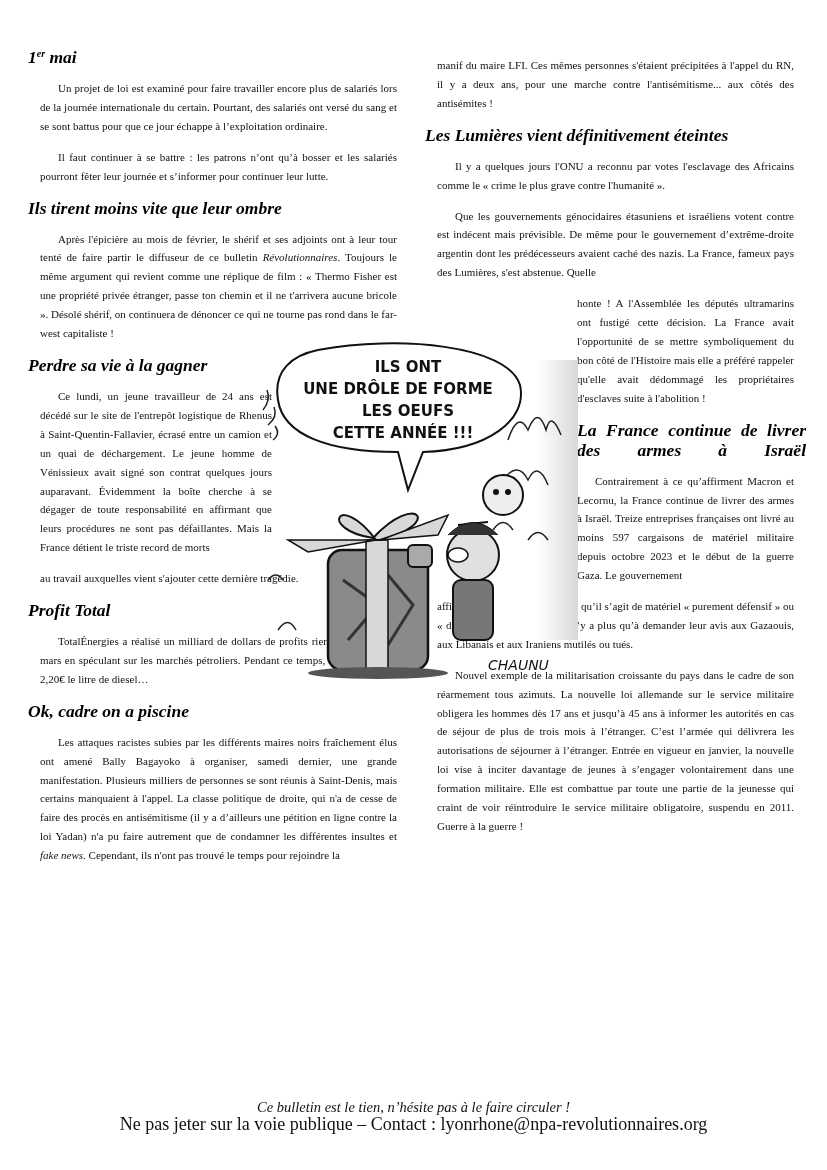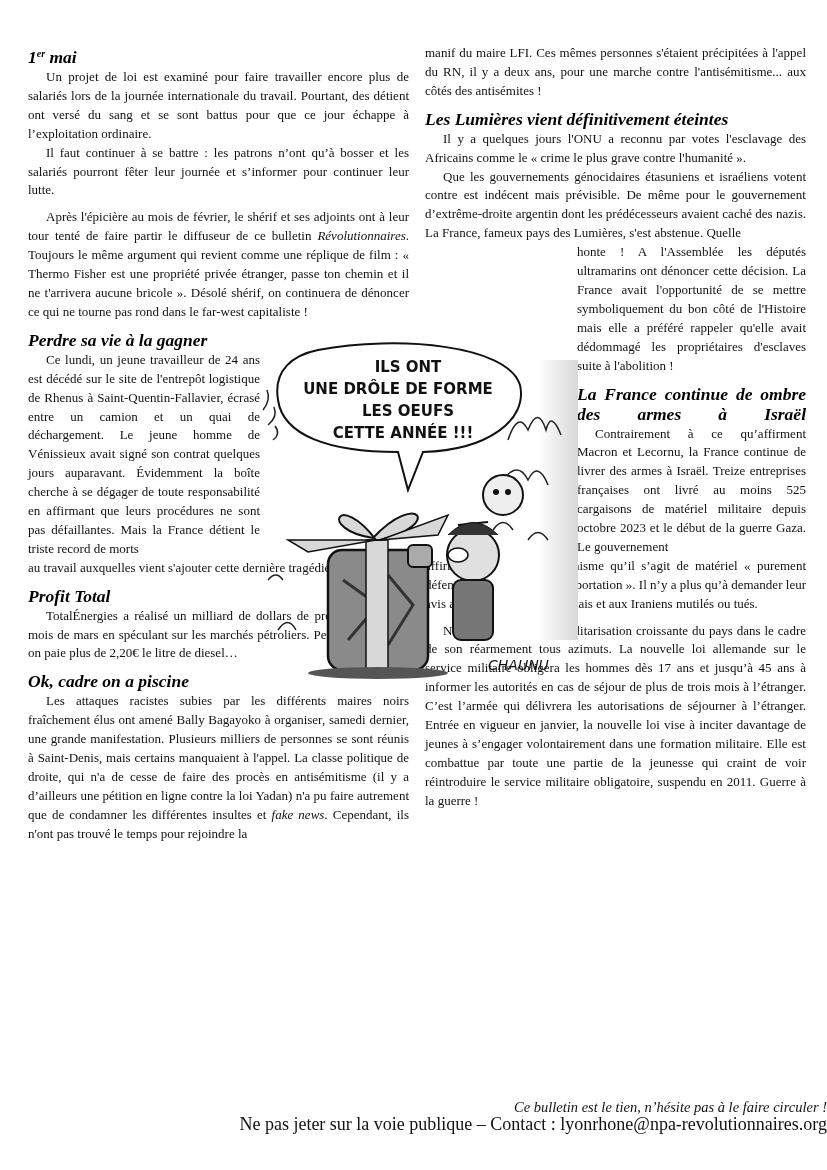--- a/index.html
+++ b/index.html
@@ -5,45 +5,46 @@
   html, body { margin:0; padding:0; background:#ffffff; }
   body { width:827px; height:1170px; position:relative; overflow:hidden;
          font-family:"Liberation Serif", serif; color:#111; }
   .page { position:absolute; left:28px; top:44px; width:771px; }
   .col { position:absolute; top:0; width:381px; }
   .col.left { left:0; }
   .col.right { left:397px; top:0; }
   h2 { font-family:"Liberation Serif", serif; font-style:italic; font-weight:bold;
        font-size:17.5px; line-height:20px; margin:0 0 1px 0; color:#000; }
   h2 sup { font-size:10px; vertical-align:6px; }
-  p { margin:0; font-size:13px; line-height:18.9px; text-align:justify; text-indent:18px; hyphens:none; }
+  p { margin:12px; font-size:11px; line-height:18.9px; text-align:justify; text-indent:18px; hyphens:none; }
   p.noindent { text-indent:0; }
   .section { margin-bottom:8px; }
   em { }
   .narrow { width:232px; }
   .rnarrow { margin-left:152px; }
   .cartoon { position:absolute; left:258px; top:340px; width:320px; height:342px; }
-  .footer { position:absolute; left:0; width:827px; text-align:right; top:1098px; }
+  .footer { position:absolute; left:0; width:827px; text-align:center; top:1098px; }
   .footer .tag { font-style:italic; font-size:14.5px; line-height:18px; }
   .footer .contact { font-size:18px; line-height:16px; }
 </style>
 </head>
 <body>
 
 <div class="page">
 
   <div class="col left">
 
     <div class="section">
       <h2><span>1</span><sup>er</sup><span> mai</span></h2>
-      <p>Un projet de loi est examiné pour faire travailler encore plus de salariés lors de la journée internationale du travail. Pourtant, des détient ont versé du sang et se sont battus pour que ce jour échappe à l’exploitation ordinaire.</p>
+      <p>Un projet de loi est examiné pour faire travailler encore plus de salariés lors de la journée internationale du certain. Pourtant, des salariés ont versé du sang et se sont battus pour que ce jour échappe à l’exploitation ordinaire.</p>
       <p>Il faut continuer à se battre : les patrons n’ont qu’à bosser et les salariés pourront fêter leur journée et s’informer pour continuer leur lutte.</p>
     </div>
 
     <div class="section">
+      <h2>Ils tirent moins vite que leur ombre</h2>
       <p><span>Après l'épicière au mois de février, le shérif et ses adjoints ont à leur tour tenté de faire partir le diffuseur de ce bulletin </span><em>Révolutionnaires</em><span id="shadow-after">. Toujours le même argument qui revient comme une réplique de film : « Thermo Fisher est une propriété privée étranger, passe ton chemin et il ne t'arrivera aucune bricole ». Désolé shérif, on continuera de dénoncer ce qui ne tourne pas rond dans le far-west capitaliste !</span></p>
     </div>
 
     <div class="section">
       <h2>Perdre sa vie à la gagner</h2>
       <p class="narrow">Ce lundi, un jeune travailleur de 24 ans est décédé sur le site de l'entrepôt logistique de Rhenus à Saint-Quentin-Fallavier, écrasé entre un camion et un quai de déchargement. Le jeune homme de Vénissieux avait signé son contrat quelques jours auparavant. Évidemment la boîte cherche à se dégager de toute responsabilité en affirmant que leurs procédures ne sont pas défaillantes. Mais la France détient le triste record de morts</p>
       <p class="noindent">au travail auxquelles vient s'ajouter cette dernière tragédie.</p>
     </div>
 
     <div class="section">
@@ -59,26 +60,26 @@
 
   <div class="col right">
     <div class="section">
       <p class="noindent">manif du maire LFI. Ces mêmes personnes s'étaient précipitées à l'appel du RN, il y a deux ans, pour une marche contre l'antisémitisme... aux côtés des antisémites !</p>
     </div>
 
     <div class="section">
       <h2>Les Lumières vient définitivement éteintes</h2>
       <p>Il y a quelques jours l'ONU a reconnu par votes l'esclavage des Africains comme le « crime le plus grave contre l'humanité ».</p>
       <p>Que les gouvernements génocidaires étasuniens et israéliens votent contre est indécent mais prévisible. De même pour le gouvernement d’extrême-droite argentin dont les prédécesseurs avaient caché des nazis. La France, fameux pays des Lumières, s'est abstenue. Quelle</p>
-      <p class="noindent rnarrow">honte ! A l'Assemblée les députés ultramarins ont dénoncer cette décision. La France avait l'opportunité de se mettre symboliquement du bon côté de l'Histoire mais elle a préféré rappeler qu'elle avait dédommagé les propriétaires d'esclaves suite à l'abolition !</p>
+      <p class="noindent rnarrow">honte ! A l'Assemblée les députés ultramarins ont fustigé cette décision. La France avait l'opportunité de se mettre symboliquement du bon côté de l'Histoire mais elle a préféré rappeler qu'elle avait dédommagé les propriétaires d'esclaves suite à l'abolition !</p>
     </div>
 
     <div class="section">
-      <h2 class="rnarrow" style="text-align:justify;text-align-last:justify;">La France continue de ombre des armes à Israël</h2>
-      <p class="rnarrow">Contrairement à ce qu’affirment Macron et Lecornu, la France continue de livrer des armes à Israël. Treize entreprises françaises ont livré au moins 525 cargaisons de matériel militaire depuis octobre 2023 et le début de la guerre Gaza. Le gouvernement</p>
+      <h2 class="rnarrow" style="text-align:justify;text-align-last:justify;">La France continue de livrer des armes à Israël</h2>
+      <p class="rnarrow">Contrairement à ce qu’affirment Macron et Lecornu, la France continue de livrer des armes à Israël. Treize entreprises françaises ont livré au moins 597 cargaisons de matériel militaire depuis octobre 2023 et le début de la guerre Gaza. Le gouvernement</p>
       <p class="noindent">affirme avec un certain cynisme qu’il s’agit de matériel « purement défensif » ou « destiné à l’exportation ». Il n’y a plus qu’à demander leur avis aux Gazaouis, aux Libanais et aux Iraniens mutilés ou tués.</p>
     </div>
 
     <div class="section">
       <p>Nouvel exemple de la militarisation croissante du pays dans le cadre de son réarmement tous azimuts. La nouvelle loi allemande sur le service militaire obligera les hommes dès 17 ans et jusqu’à 45 ans à informer les autorités en cas de séjour de plus de trois mois à l’étranger. C’est l’armée qui délivrera les autorisations de séjourner à l’étranger. Entrée en vigueur en janvier, la nouvelle loi vise à inciter davantage de jeunes à s’engager volontairement dans une formation militaire. Elle est combattue par toute une partie de la jeunesse qui craint de voir réintroduire le service militaire obligatoire, suspendu en 2011. Guerre à la guerre !</p>
     </div>
   </div>
 </div>
 
 <div class="cartoon">

